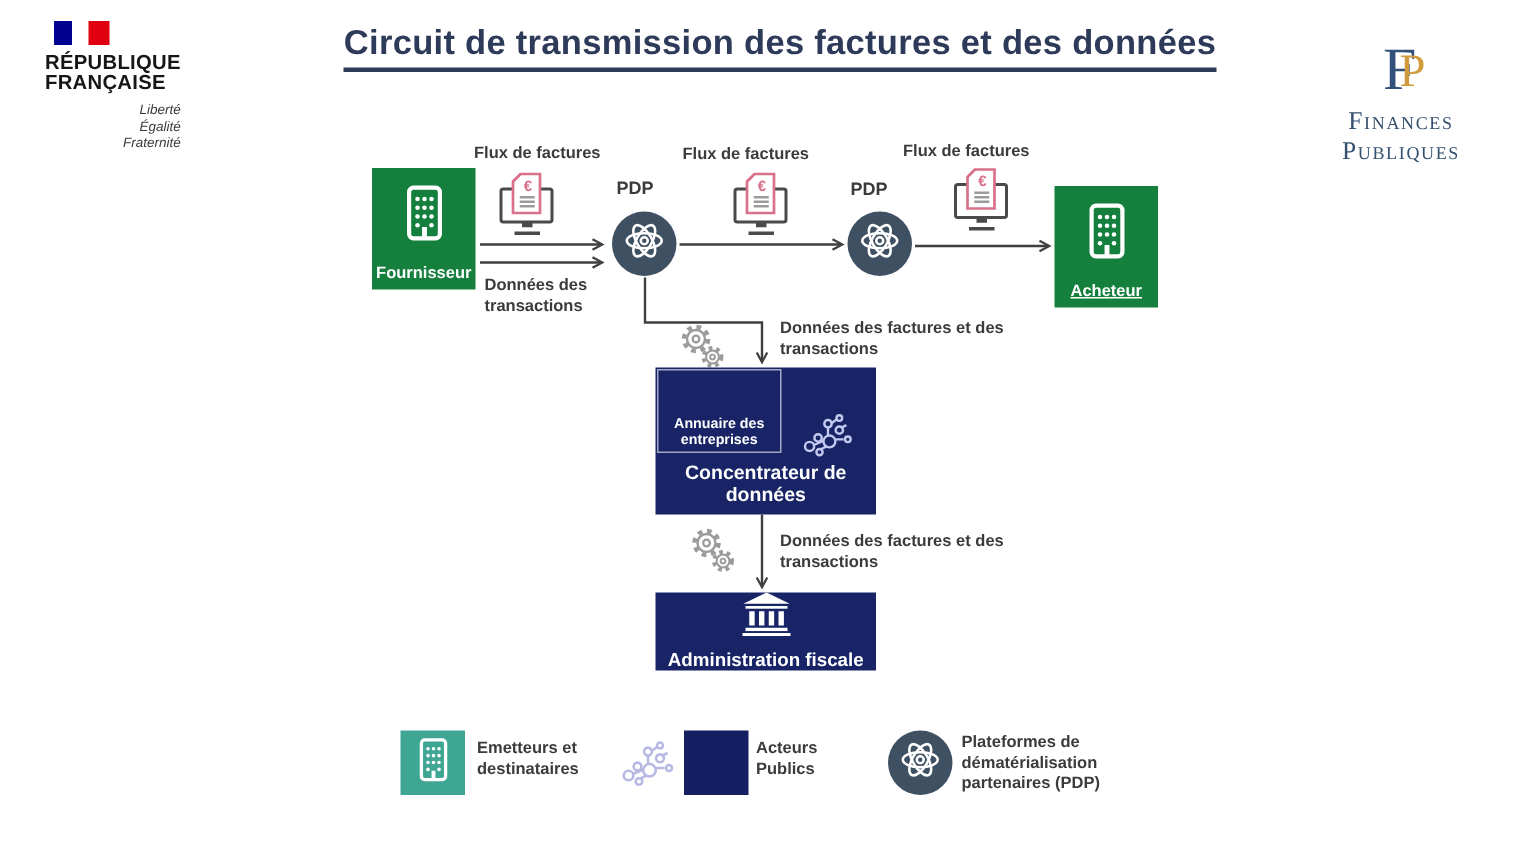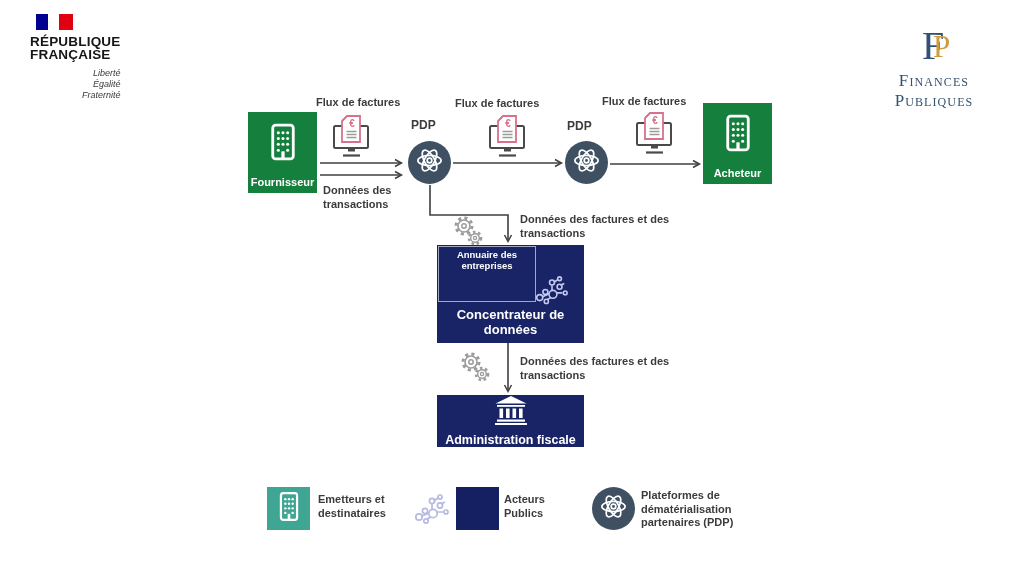--- a/index.html
+++ b/index.html
@@ -37,22 +37,22 @@
   .pdp-circle{position:absolute;width:43px;height:43px;border-radius:50%;background:#3f5063;
               display:flex;align-items:center;justify-content:center;}
 
   .lbl{position:absolute;font-weight:700;color:#3b3b3b;font-size:11px;line-height:13.5px;}
   .c{}
 
   .icon-abs{position:absolute;}
 
   .navy-box{position:absolute;background:#182466;color:#fff;}
   .concentrateur{left:437px;top:245px;width:147px;height:98px;}
-  .annuaire{position:absolute;left:1px;top:1px;width:98px;height:56px;
-            border:1px solid rgba(255,255,255,.6);display:flex;align-items:flex-start;
+  .annuaire{position:absolute;left:1px;top:1px;width:83px;height:56px;
+            border:1px solid rgba(255,255,255,.6);display:flex;align-items:flex-end;
             justify-content:center;text-align:center;font-size:9.5px;font-weight:700;
             line-height:11px;padding:2px;box-sizing:border-box;}
   .conc-label{position:absolute;left:0;right:0;bottom:6px;text-align:center;
               font-weight:700;font-size:13px;line-height:15px;}
   .conc-mol{position:absolute;right:13px;top:29px;}
 
   .admin{left:437px;top:395px;width:147px;height:52px;display:flex;flex-direction:column;
          align-items:center;justify-content:center;gap:4px;}
   .admin-label{font-size:12.5px;font-weight:700;}
 
@@ -79,20 +79,23 @@
       <div>RÉPUBLIQUE</div>
       <div>FRANÇAISE</div>
     </div>
     <div class="motto">
       <div>Liberté</div>
       <div>Égalité</div>
       <div>Fraternité</div>
     </div>
   </div>
 
+  <div class="title-wrap">
+    <span>Circuit de transmission des factures et des données</span>
+  </div>
 
   <div class="fp-logo">
     <div class="fp-mono">
       <span class="fp-f">F</span>
       <span class="fp-p">P</span>
     </div>
     <div class="fp-label">Finances Publiques</div>
   </div>
 
   <svg class="overlay" width="1024" height="576">
@@ -127,21 +130,21 @@
             <circle cx="16" cy="18" r="1.3"></circle>
           <circle cx="8" cy="23" r="1.3"></circle>
             <circle cx="16" cy="23" r="1.3"></circle>
           <rect x="10.6" y="24" width="2.8" height="6.5"></rect>
         </g>
       </svg>
     </span>
     <span class="elabel">Fournisseur</span>
   </div>
 
-  <div class="entity" style="left:703px;top:103px;">
+  <div class="entity" style="left:703px;top:124px;text-decoration:underline;">
     <span class="eicon">
       <svg width="28" height="38" viewBox="0 0 24 32">
         <rect x="3.2" y="1.5" width="17.6" height="29" rx="2.5" fill="none" stroke="#ffffff" stroke-width="2.4"></rect>
         <g fill="#ffffff">
           <circle cx="8" cy="8" r="1.3"></circle>
             <circle cx="12" cy="8" r="1.3"></circle>
             <circle cx="16" cy="8" r="1.3"></circle>
           <circle cx="8" cy="13" r="1.3"></circle>
             <circle cx="12" cy="13" r="1.3"></circle>
             <circle cx="16" cy="13" r="1.3"></circle>

